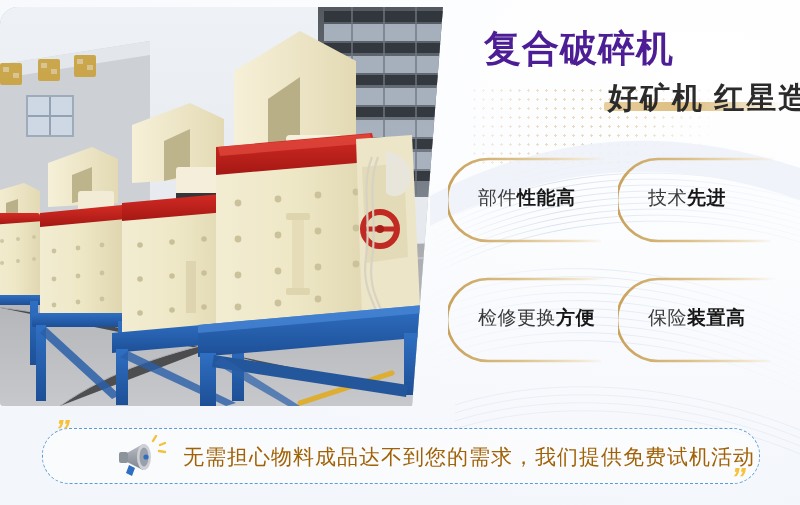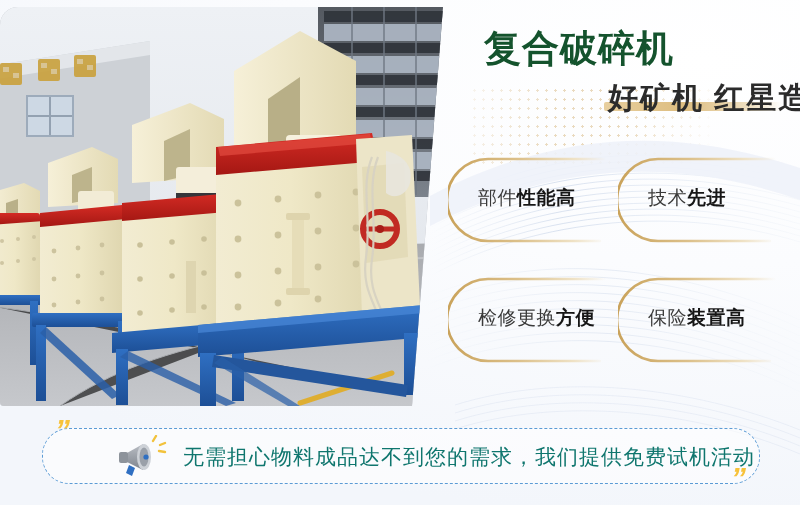--- a/index.html
+++ b/index.html
@@ -39,21 +39,21 @@
     border-top-left-radius:18px;border-bottom-left-radius:4px;
     overflow:hidden;
     background:#b9bcc2;
   }
   .photo svg{display:block;width:447px;height:399px;}
 
   
   .title{
     position:absolute;left:484px;top:24px;
     font-size:37px;font-weight:bold;letter-spacing:1px;
-    color:#14532d;
+    color:#4c1d95;
     text-shadow:0 1px 0 rgba(255,255,255,.8);
     white-space:nowrap;
   }
   .subtitle-box{position:absolute;left:608px;top:78px;white-space:nowrap;}
   .subtitle{
     position:relative;z-index:2;
     font-size:30px;font-weight:bold;color:#2b2b2b;letter-spacing:2px;
   }
   .sub-underline{
     position:absolute;left:-4px;top:24px;width:178px;height:9px;z-index:1;
@@ -78,21 +78,21 @@
   .f4{left:618px;top:276px;text-align:right;}
 
   
   .banner{
     position:absolute;left:42px;top:428px;width:716px;height:54px;
     border:1.6px dashed #5b9bd5;border-radius:27px;
     background:rgba(255,255,255,.55);
   }
   .banner-text{
     position:absolute;left:140px;top:14px;
-    font-size:21px;color:#0f766e;letter-spacing:1px;white-space:nowrap;
+    font-size:21px;color:#a16207;letter-spacing:1px;white-space:nowrap;
   }
   .mega{position:absolute;left:70px;top:6px;width:58px;height:44px;}
   .mega svg{display:block;}
   .quote{
     position:absolute;font-size:30px;font-weight:bold;color:#f7c23a;
     font-style:italic;line-height:1;letter-spacing:-2px;
   }
   .quote-l{left:12px;top:-14px;}
   .quote-r{left:688px;top:34px;}
 </style>

